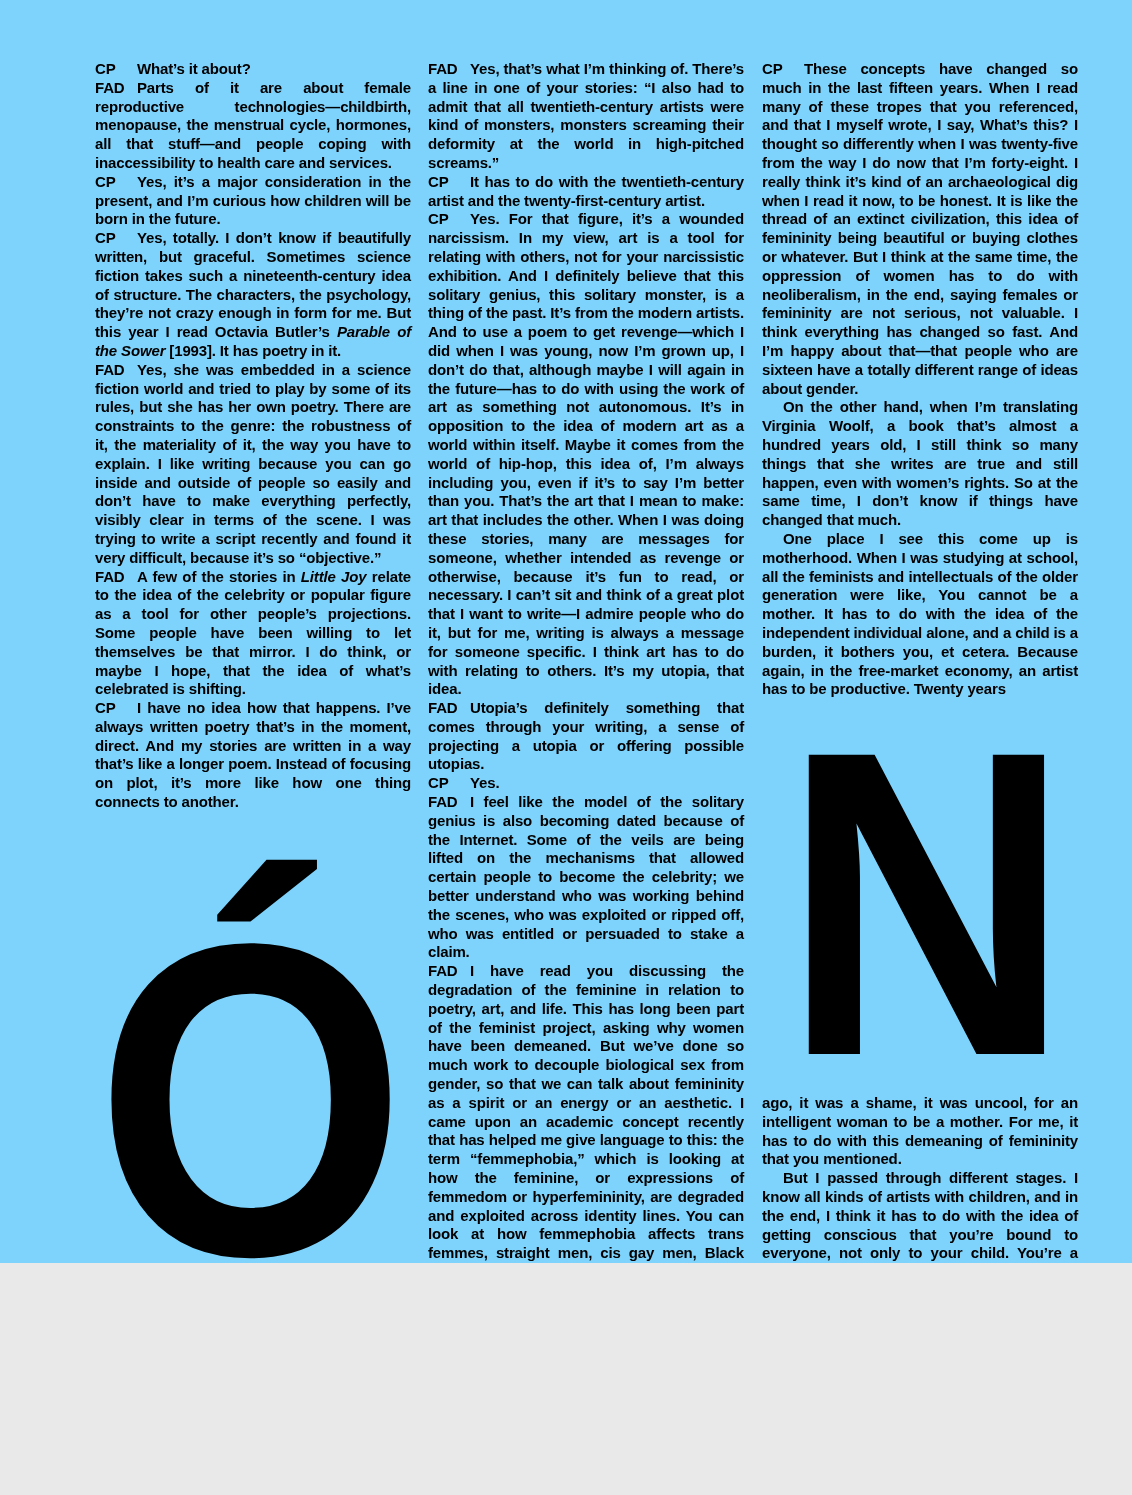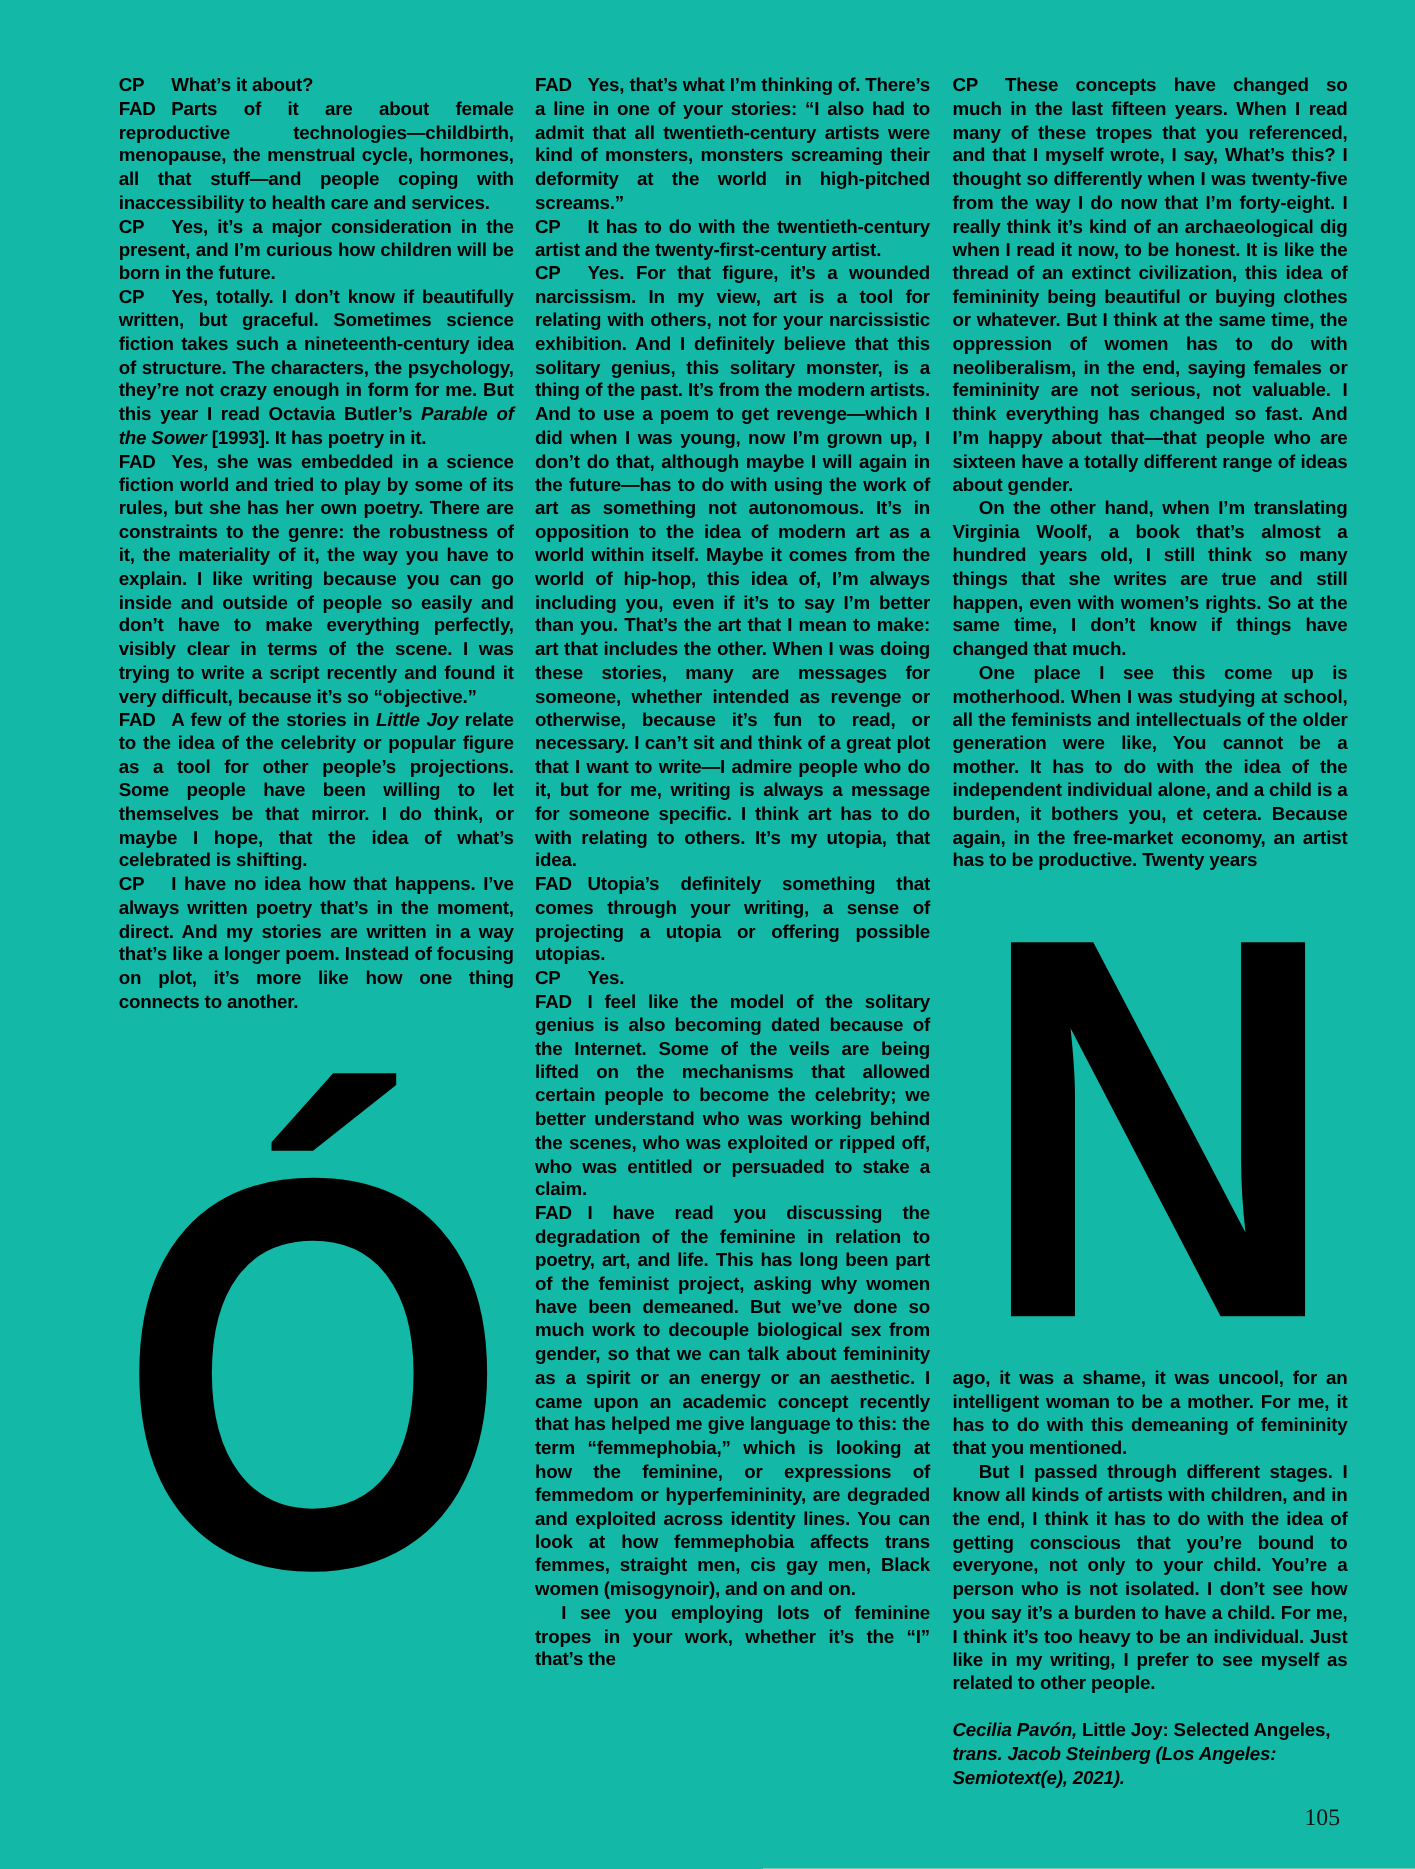--- a/index.html
+++ b/index.html
@@ -1,20 +1,20 @@
 <!DOCTYPE html>
 <html lang="en"><head>
 <meta charset="utf-8">
 <style>
   html,body{margin:0;padding:0;background:#e9e9e9;}
   .page{
     position:relative;
-    width:1132px;height:1495px;
+    width:1132px;height:1263px;
     margin:0 auto;
-    background:#14b8a6;
+    background:#7dd3fc;
     font-family:"Liberation Sans","DejaVu Sans",sans-serif;
     color:#000;
     overflow:hidden;
   }
   .col{
     position:absolute;
     top:60px;
     width:316px;
     font-size:15px;
     line-height:18.8px;

